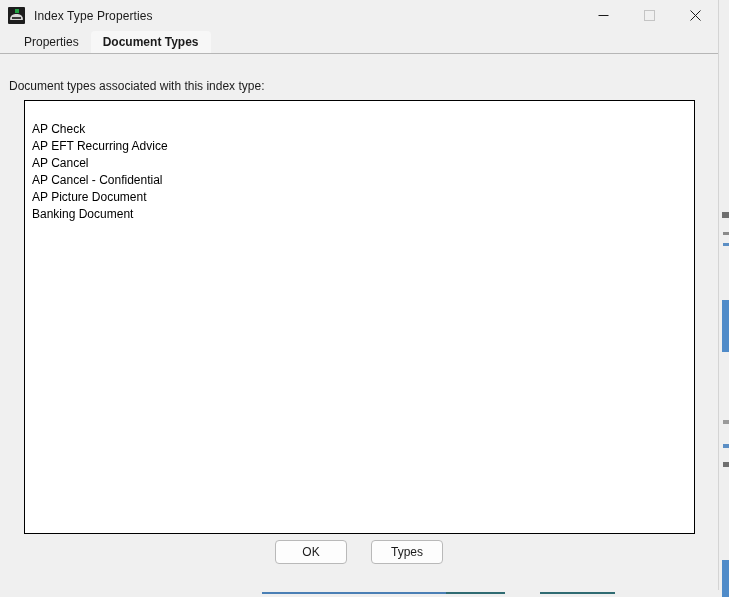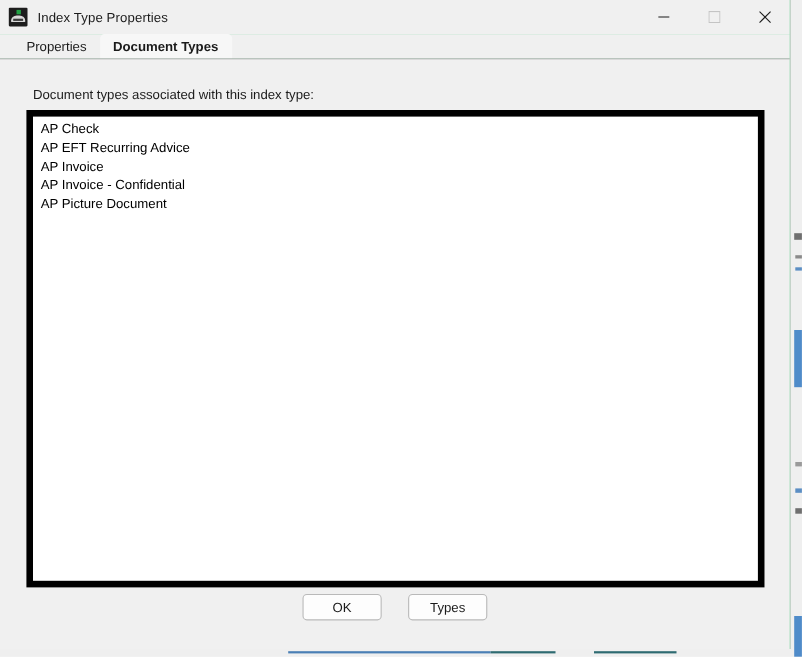--- a/index.html
+++ b/index.html
@@ -139,38 +139,38 @@
   .panel {
     flex: 1;
     background: #f0f0f0;
     border-top: 1px solid #b6b6b6;
     position: relative;
     box-sizing: border-box;
   }
 
   .panel-label {
     position: absolute;
-    left: 30px;
+    left: 9px;
     top: 25px;
     font-size: 12px;
     color: #1b1b1b;
     white-space: nowrap;
   }
 
   .listbox {
     position: absolute;
     left: 24px;
     top: 46px;
     width: 671px;
     height: 434px;
     background: #ffffff;
-    border: 6px solid #000000;
+    border: 1px solid #000000;
     box-sizing: border-box;
     overflow: hidden;
-    padding-top: 3px;
+    padding-top: 20px;
   }
   .list-item {
     height: 17px;
     line-height: 17px;
     padding-left: 7px;
     font-size: 12px;
     color: #000;
     white-space: nowrap;
   }
 
@@ -268,23 +268,24 @@
     </div>
   </div>
 
   <div class="panel">
 
     <div class="panel-label">Document types associated with this index type:</div>
 
     <div class="listbox">
       <div class="list-item">AP Check</div>
       <div class="list-item">AP EFT Recurring Advice</div>
-      <div class="list-item">AP Invoice</div>
-      <div class="list-item">AP Invoice - Confidential</div>
+      <div class="list-item">AP Cancel</div>
+      <div class="list-item">AP Cancel - Confidential</div>
       <div class="list-item">AP Picture Document</div>
+      <div class="list-item">Banking Document</div>
     </div>
 
     <div class="footer">
       <div class="btn">OK</div>
       <div class="btn">Types</div>
     </div>
 
   </div>
 </div>
 

